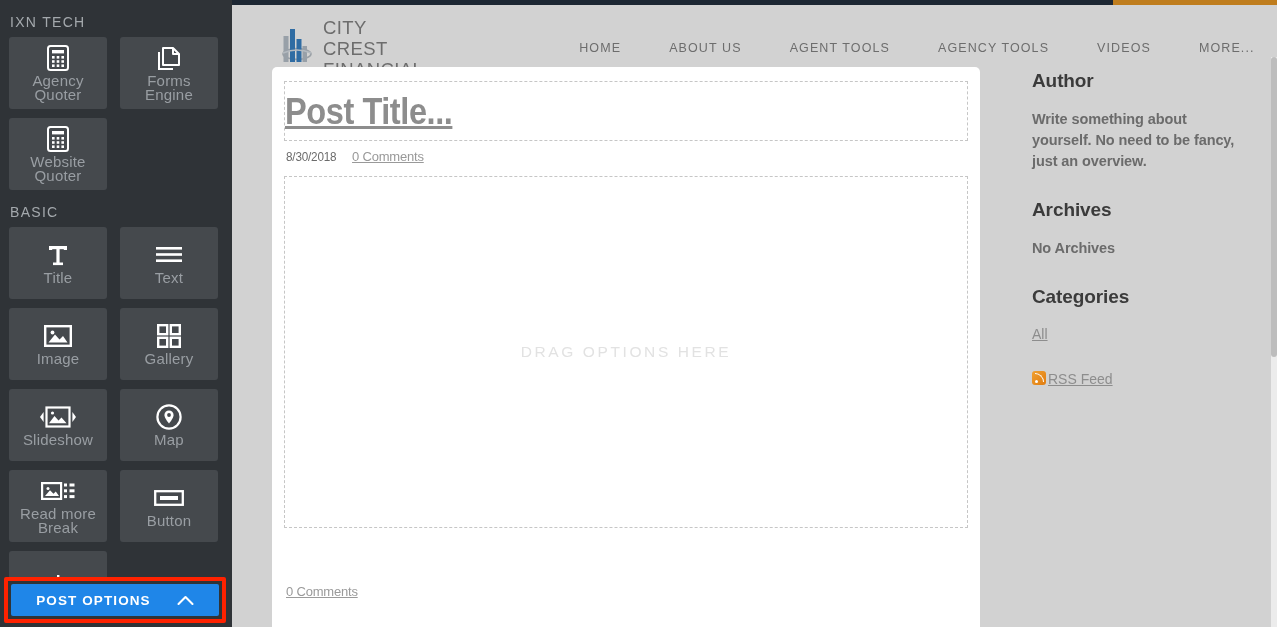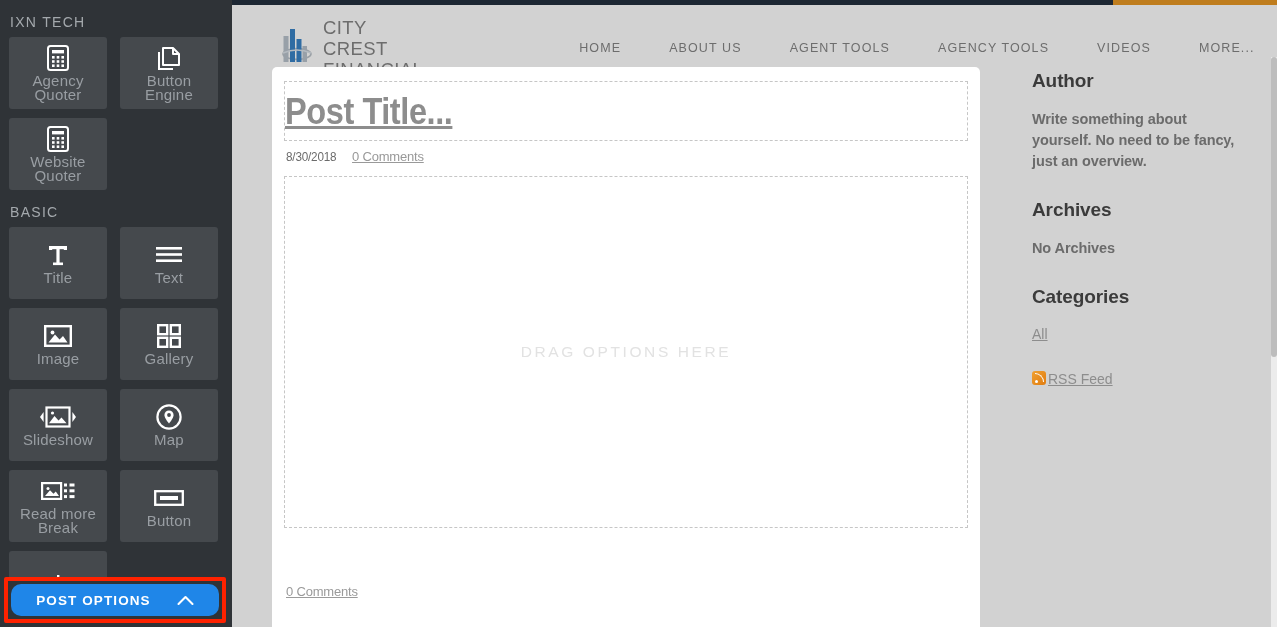--- a/index.html
+++ b/index.html
@@ -104,21 +104,21 @@
     display: flex;
     align-items: center;
     justify-content: center;
     padding: 3px;
   }
   #post-options-btn {
     width: 100%;
     height: 100%;
     background: #1f86e8;
     border: none;
-    border-radius: 10px;
+    border-radius: 2px;
     color: #ffffff;
     font-size: 13.5px;
     font-weight: bold;
     letter-spacing: 1.1px;
     display: flex;
     align-items: center;
     justify-content: center;
     gap: 26px;
     cursor: pointer;
     font-family: "Liberation Sans", sans-serif;
@@ -367,21 +367,21 @@
         </div>
 
         <div class="tile">
           <span class="tile-icon">
             <svg width="24" height="26" viewBox="0 0 24 26" fill="none">
               <path d="M2 7 L2 24 L16 24" stroke="#fff" stroke-width="2" fill="none"></path>
               <path d="M6 3 L16 3 L22 9 L22 20 L6 20 Z" stroke="#fff" stroke-width="2" fill="none" stroke-linejoin="round"></path>
               <path d="M16 3 L16 9 L22 9" stroke="#fff" stroke-width="2" fill="none" stroke-linejoin="round"></path>
             </svg>
           </span>
-          <span class="tile-label">Button Engine</span>
+          <span class="tile-label">Forms Engine</span>
         </div>
 
         <div class="tile">
           <span class="tile-icon">
             <svg width="22" height="26" viewBox="0 0 22 26" fill="none">
               <rect x="1" y="1" width="20" height="24" rx="2.5" stroke="#fff" stroke-width="2"></rect>
               <rect x="5" y="5" width="12" height="3.4" fill="#fff"></rect>
               <rect x="5" y="11" width="2.6" height="2.6" fill="#fff"></rect>
               <rect x="9.7" y="11" width="2.6" height="2.6" fill="#fff"></rect>
               <rect x="14.4" y="11" width="2.6" height="2.6" fill="#fff"></rect>

